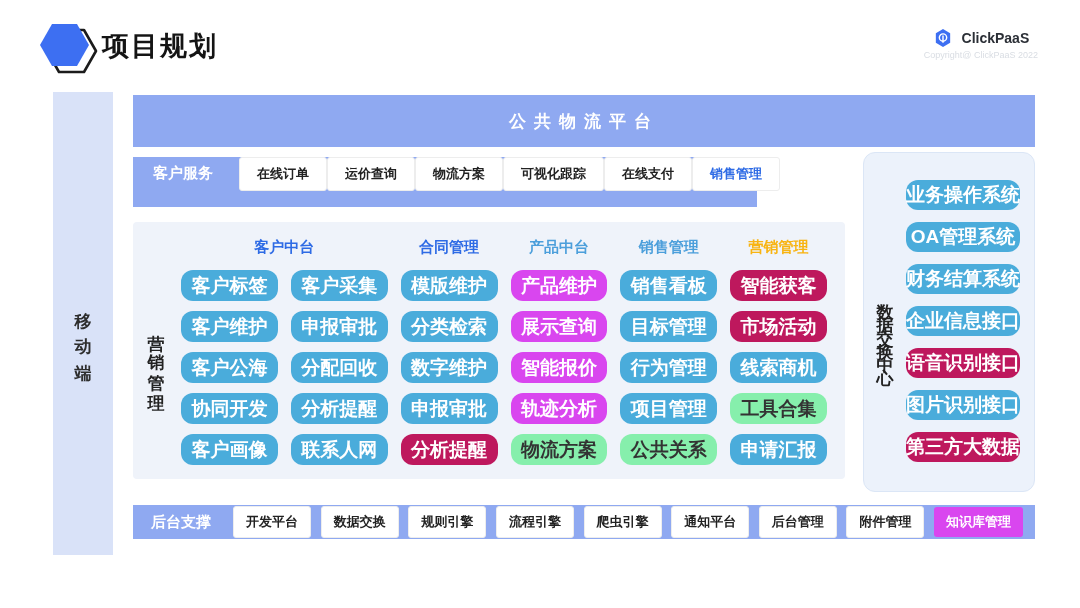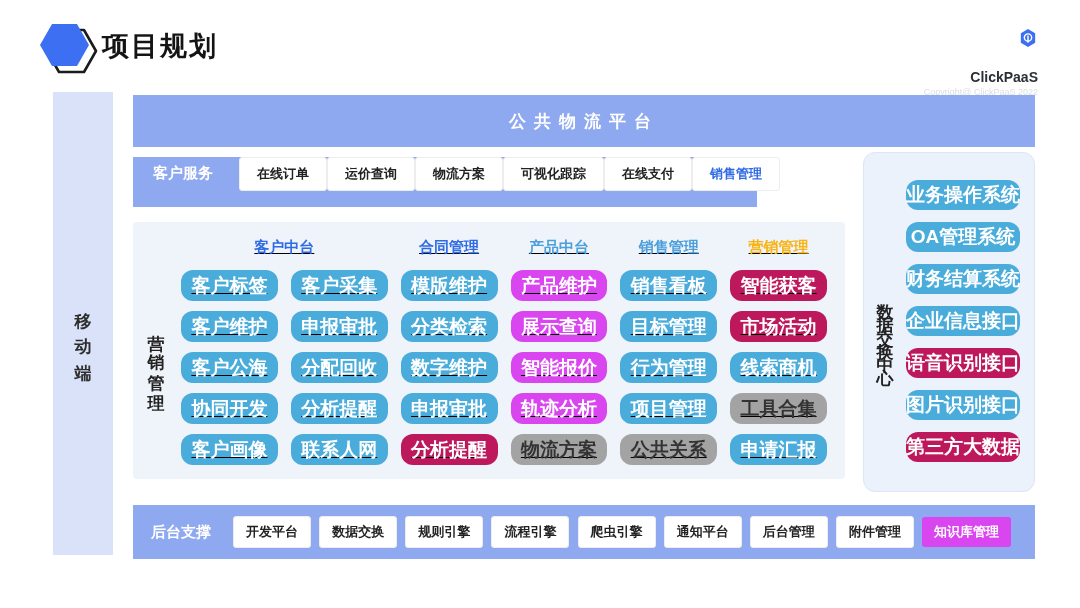--- a/index.html
+++ b/index.html
@@ -4,21 +4,21 @@
 <style>
   * { margin:0; padding:0; box-sizing:border-box; }
   html,body { background:#fff; }
   body { font-family:"Liberation Sans","DejaVu Sans",sans-serif; }
   .page { position:relative; width:1080px; height:608px; background:#ffffff; overflow:hidden; }
 
   
   .hdr-logo { position:absolute; left:38px; top:20px; width:62px; height:56px; }
   .page-title { position:absolute; left:102px; top:28px; font-size:27px; font-weight:bold; color:#141414; letter-spacing:2px; }
   .brand { position:absolute; right:42px; top:28px; text-align:center; }
-  .brand-row { display:flex; align-items:flex-end; gap:21px; justify-content:center;flex-direction:column; }
+  .brand-row { display:flex; align-items:center; gap:9px; justify-content:center; }
   .brand-name { font-size:14px; font-weight:bold; color:#2b2f36; }
   .brand-copy { font-size:9px; color:#d9dde3; margin-top:2px; }
 
   
   .mobile-bar { position:absolute; left:53px; top:92px; width:60px; height:463px; background:#d9e2f8;
                 display:flex; align-items:center; justify-content:center; }
   .v-text { writing-mode:vertical-lr; text-orientation:upright; font-weight:bold; color:#2d2d2d; }
   .mobile-bar .v-text { font-size:17px; letter-spacing:26px; margin-bottom:-26px; }
 
   
@@ -31,52 +31,52 @@
                  display:flex; align-items:center; padding:0 24px 17px 20px; }
   .service-label { color:#ffffff; font-size:15px; font-weight:bold; white-space:nowrap; }
   .service-btns { flex:1; display:flex; justify-content:space-between; margin-left:26px; }
 
   
   .grid-panel { position:absolute; left:133px; top:222px; width:712px; height:257px; background:#eff3fa;
                 border-radius:4px; display:flex; }
   .grid-side { width:46px; display:flex; align-items:center; justify-content:center; }
   .grid-side .v-text { font-size:17px; letter-spacing:20px; margin-bottom:-20px; color:#222; }
   .grid { flex:1; display:grid; grid-template-columns:repeat(6,1fr); column-gap:13px; row-gap:10px;
-          padding:12px 18px 14px 2px; align-content:start;text-decoration:underline; }
+          padding:12px 18px 14px 2px; align-content:start; }
   .grid-header { height:26px; display:flex; align-items:center; justify-content:center;
                  font-size:15px; font-weight:bold; }
   .hd-royal { color:#2e6be5; }
   .hd-sky { color:#4c9fdb; }
   .hd-orange { color:#f8b412; }
 
   
   .cell { height:31px; display:flex; align-items:center; justify-content:center;
           font-size:19px; font-weight:bold; border-radius:12px; white-space:nowrap; }
   .btn { display:flex; align-items:center; justify-content:center; font-size:13px; font-weight:bold;
          border-radius:3px; white-space:nowrap; }
   .st-sky      { background:#4aacdb; color:#ffffff; }
   .st-peri     { background:#d946ef; color:#ffffff; }
   .st-orange   { background:#be185d; color:#ffffff; }
-  .st-light    { background:#a3a3a3; color:#333333; }
+  .st-light    { background:#86efac; color:#333333; }
   .st-white    { background:#ffffff; color:#222222; border:1px solid #ededed; }
   .st-white_blue { background:#ffffff; color:#2e6be5; border:1px solid #ededed; }
   .st-sky_light  { background:#d946ef; color:#ffffff; }
   .service-btns .btn { padding:7px 17px; }
 
   
   .right-panel { position:absolute; left:863px; top:152px; width:172px; height:340px;
                  background:#ecf2fb; border:1px solid #dbe6f6; border-radius:12px; display:flex; }
   .right-side { width:46px; display:flex; align-items:center; justify-content:center; }
   .right-side .v-text { font-size:17px; letter-spacing:13px; margin-bottom:-13px; color:#222; }
   .right-btns { flex:1; display:flex; flex-direction:column; gap:12px; padding:27px 14px 0 0; }
   .right-btns .cell { height:30px; }
 
   
-  .footer-bar { position:absolute; left:133px; top:505px; width:902px; height:54px; background:#8fa9f1;
-                display:flex; align-items:center; padding:0 24px 0 18px; }
+  .footer-bar { position:absolute; left:133px; top:505px; width:902px; height:34px; background:#8fa9f1;
+                display:flex; align-items:center; padding:0 12px 0 18px; }
   .footer-label { color:#ffffff; font-size:15px; font-weight:bold; white-space:nowrap; }
   .footer-btns { flex:1; display:flex; justify-content:space-between; align-items:center; margin-left:22px; }
   .footer-btns .btn { padding:6px 12px; }
 </style>
 </head>
 <body>
 
 <div class="page">
 
   <svg class="hdr-logo" viewBox="0 0 62 56">

